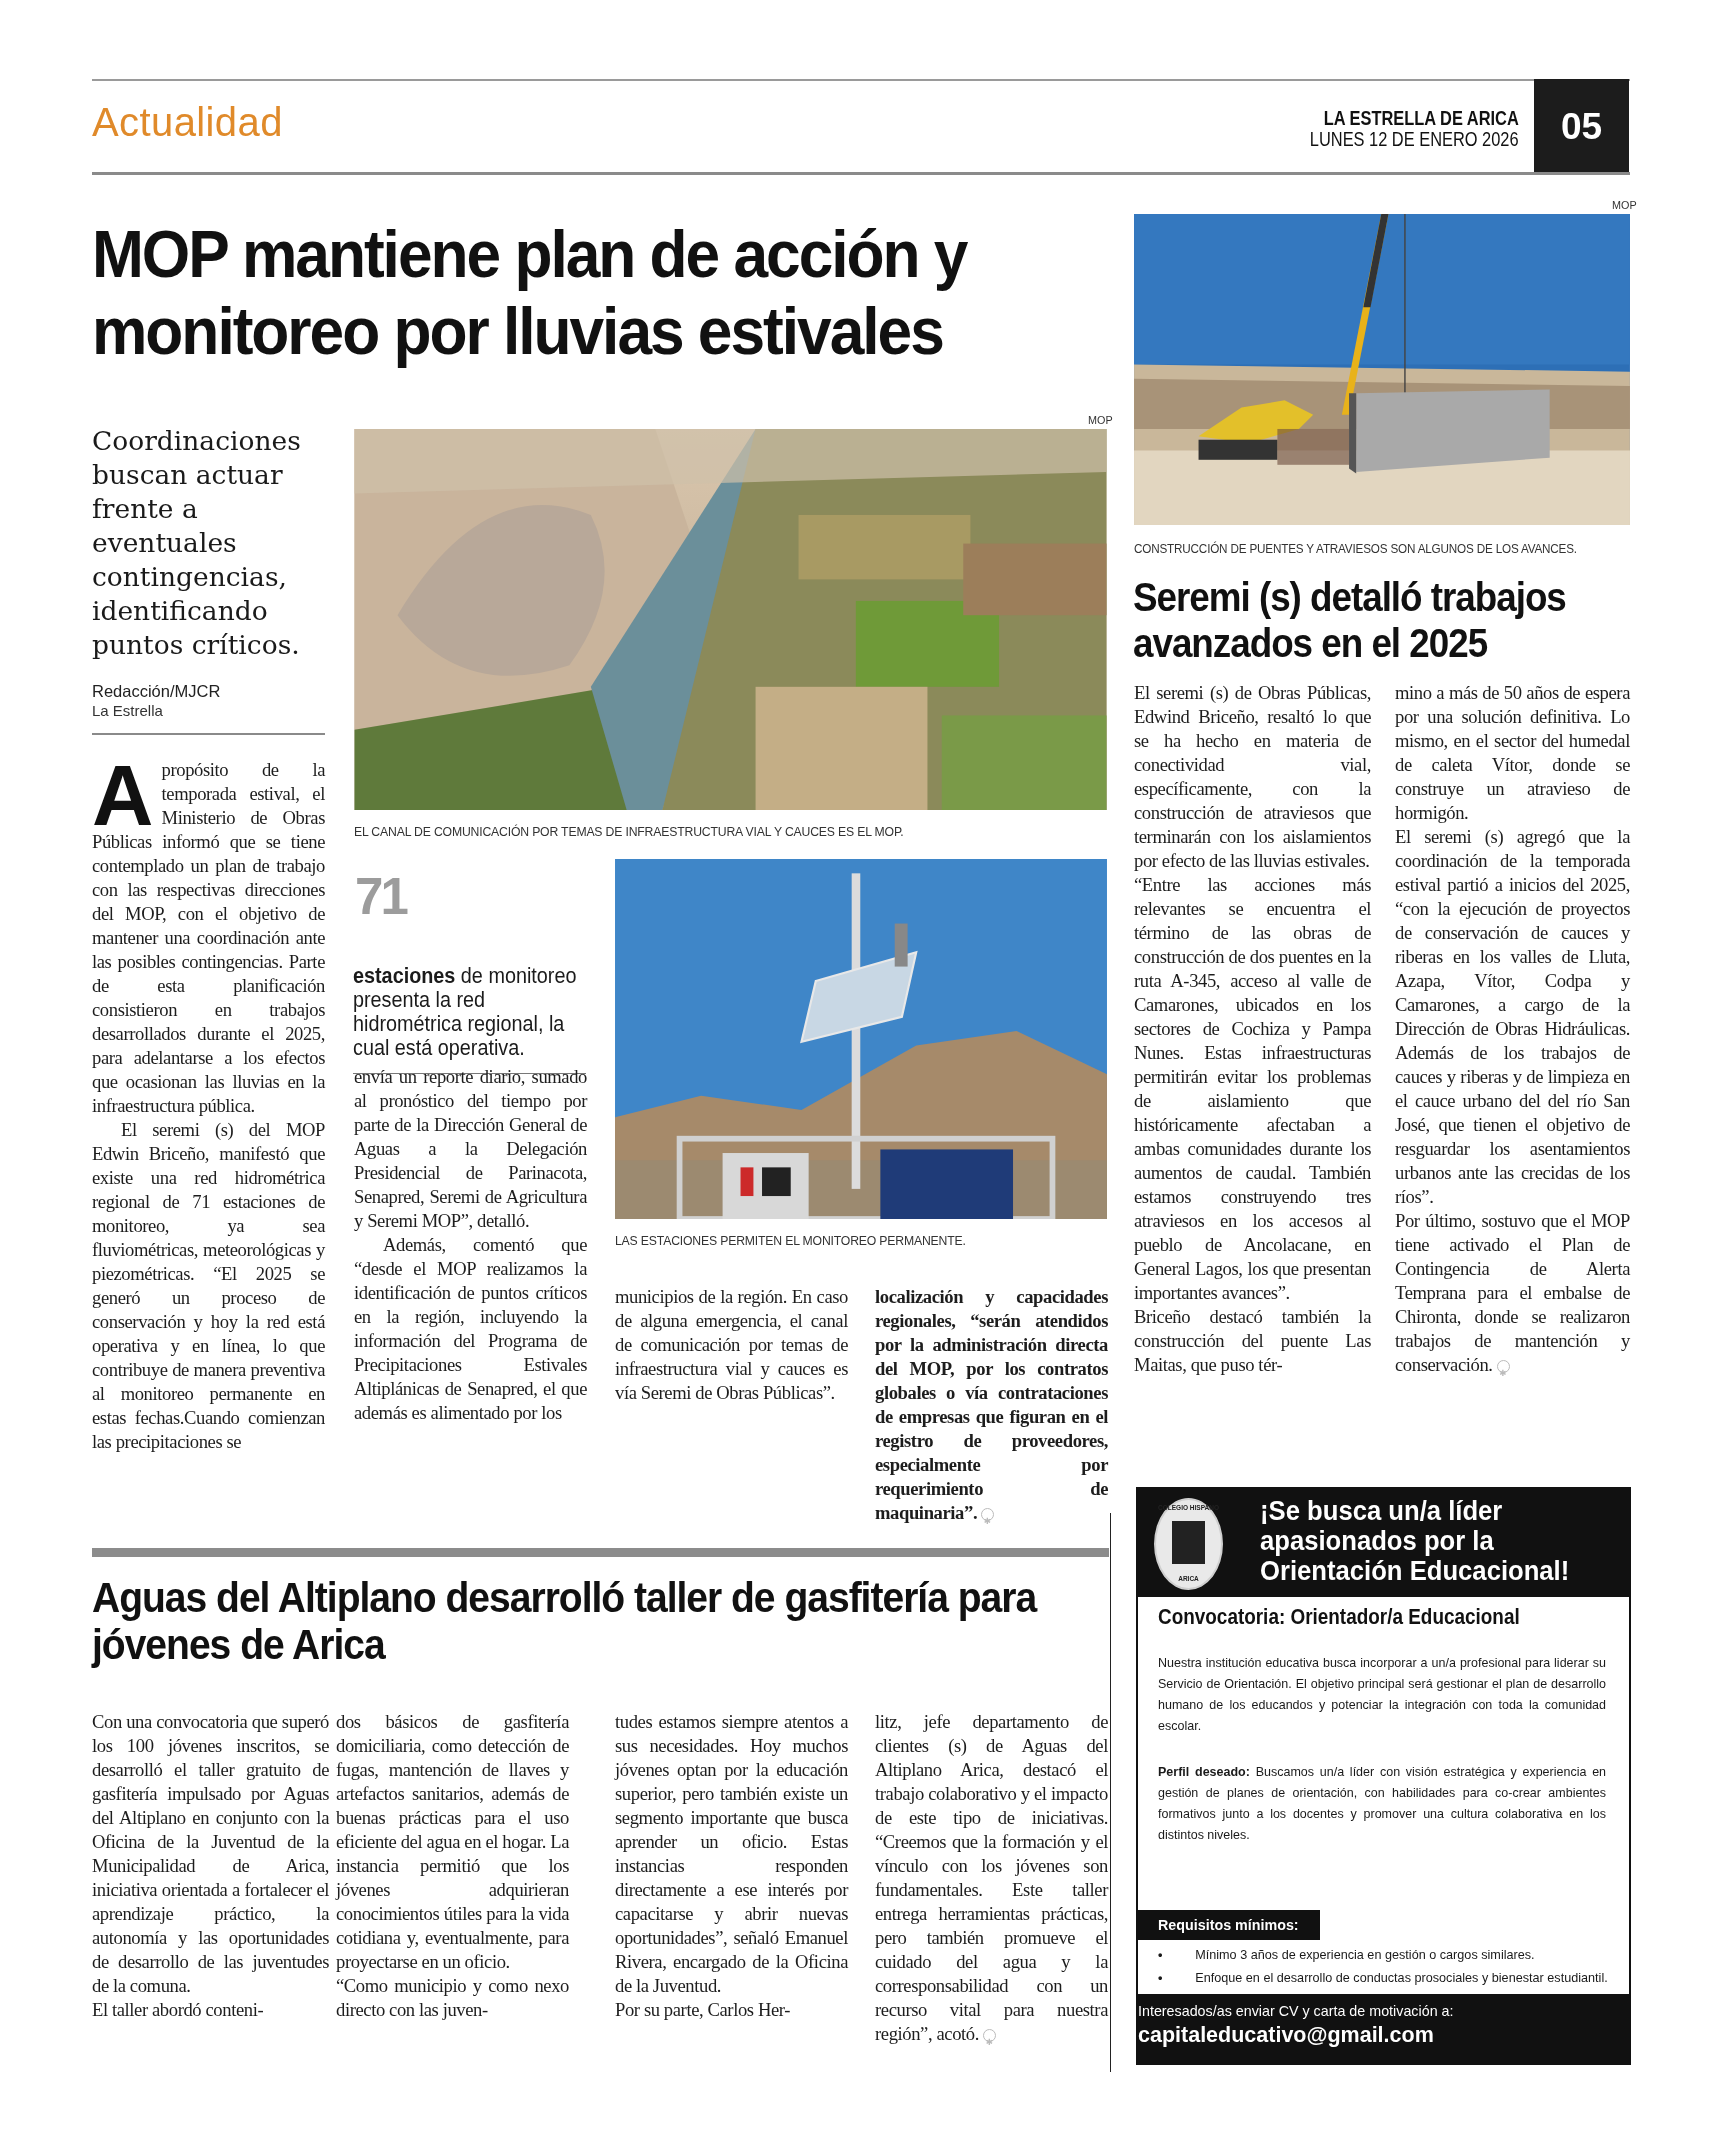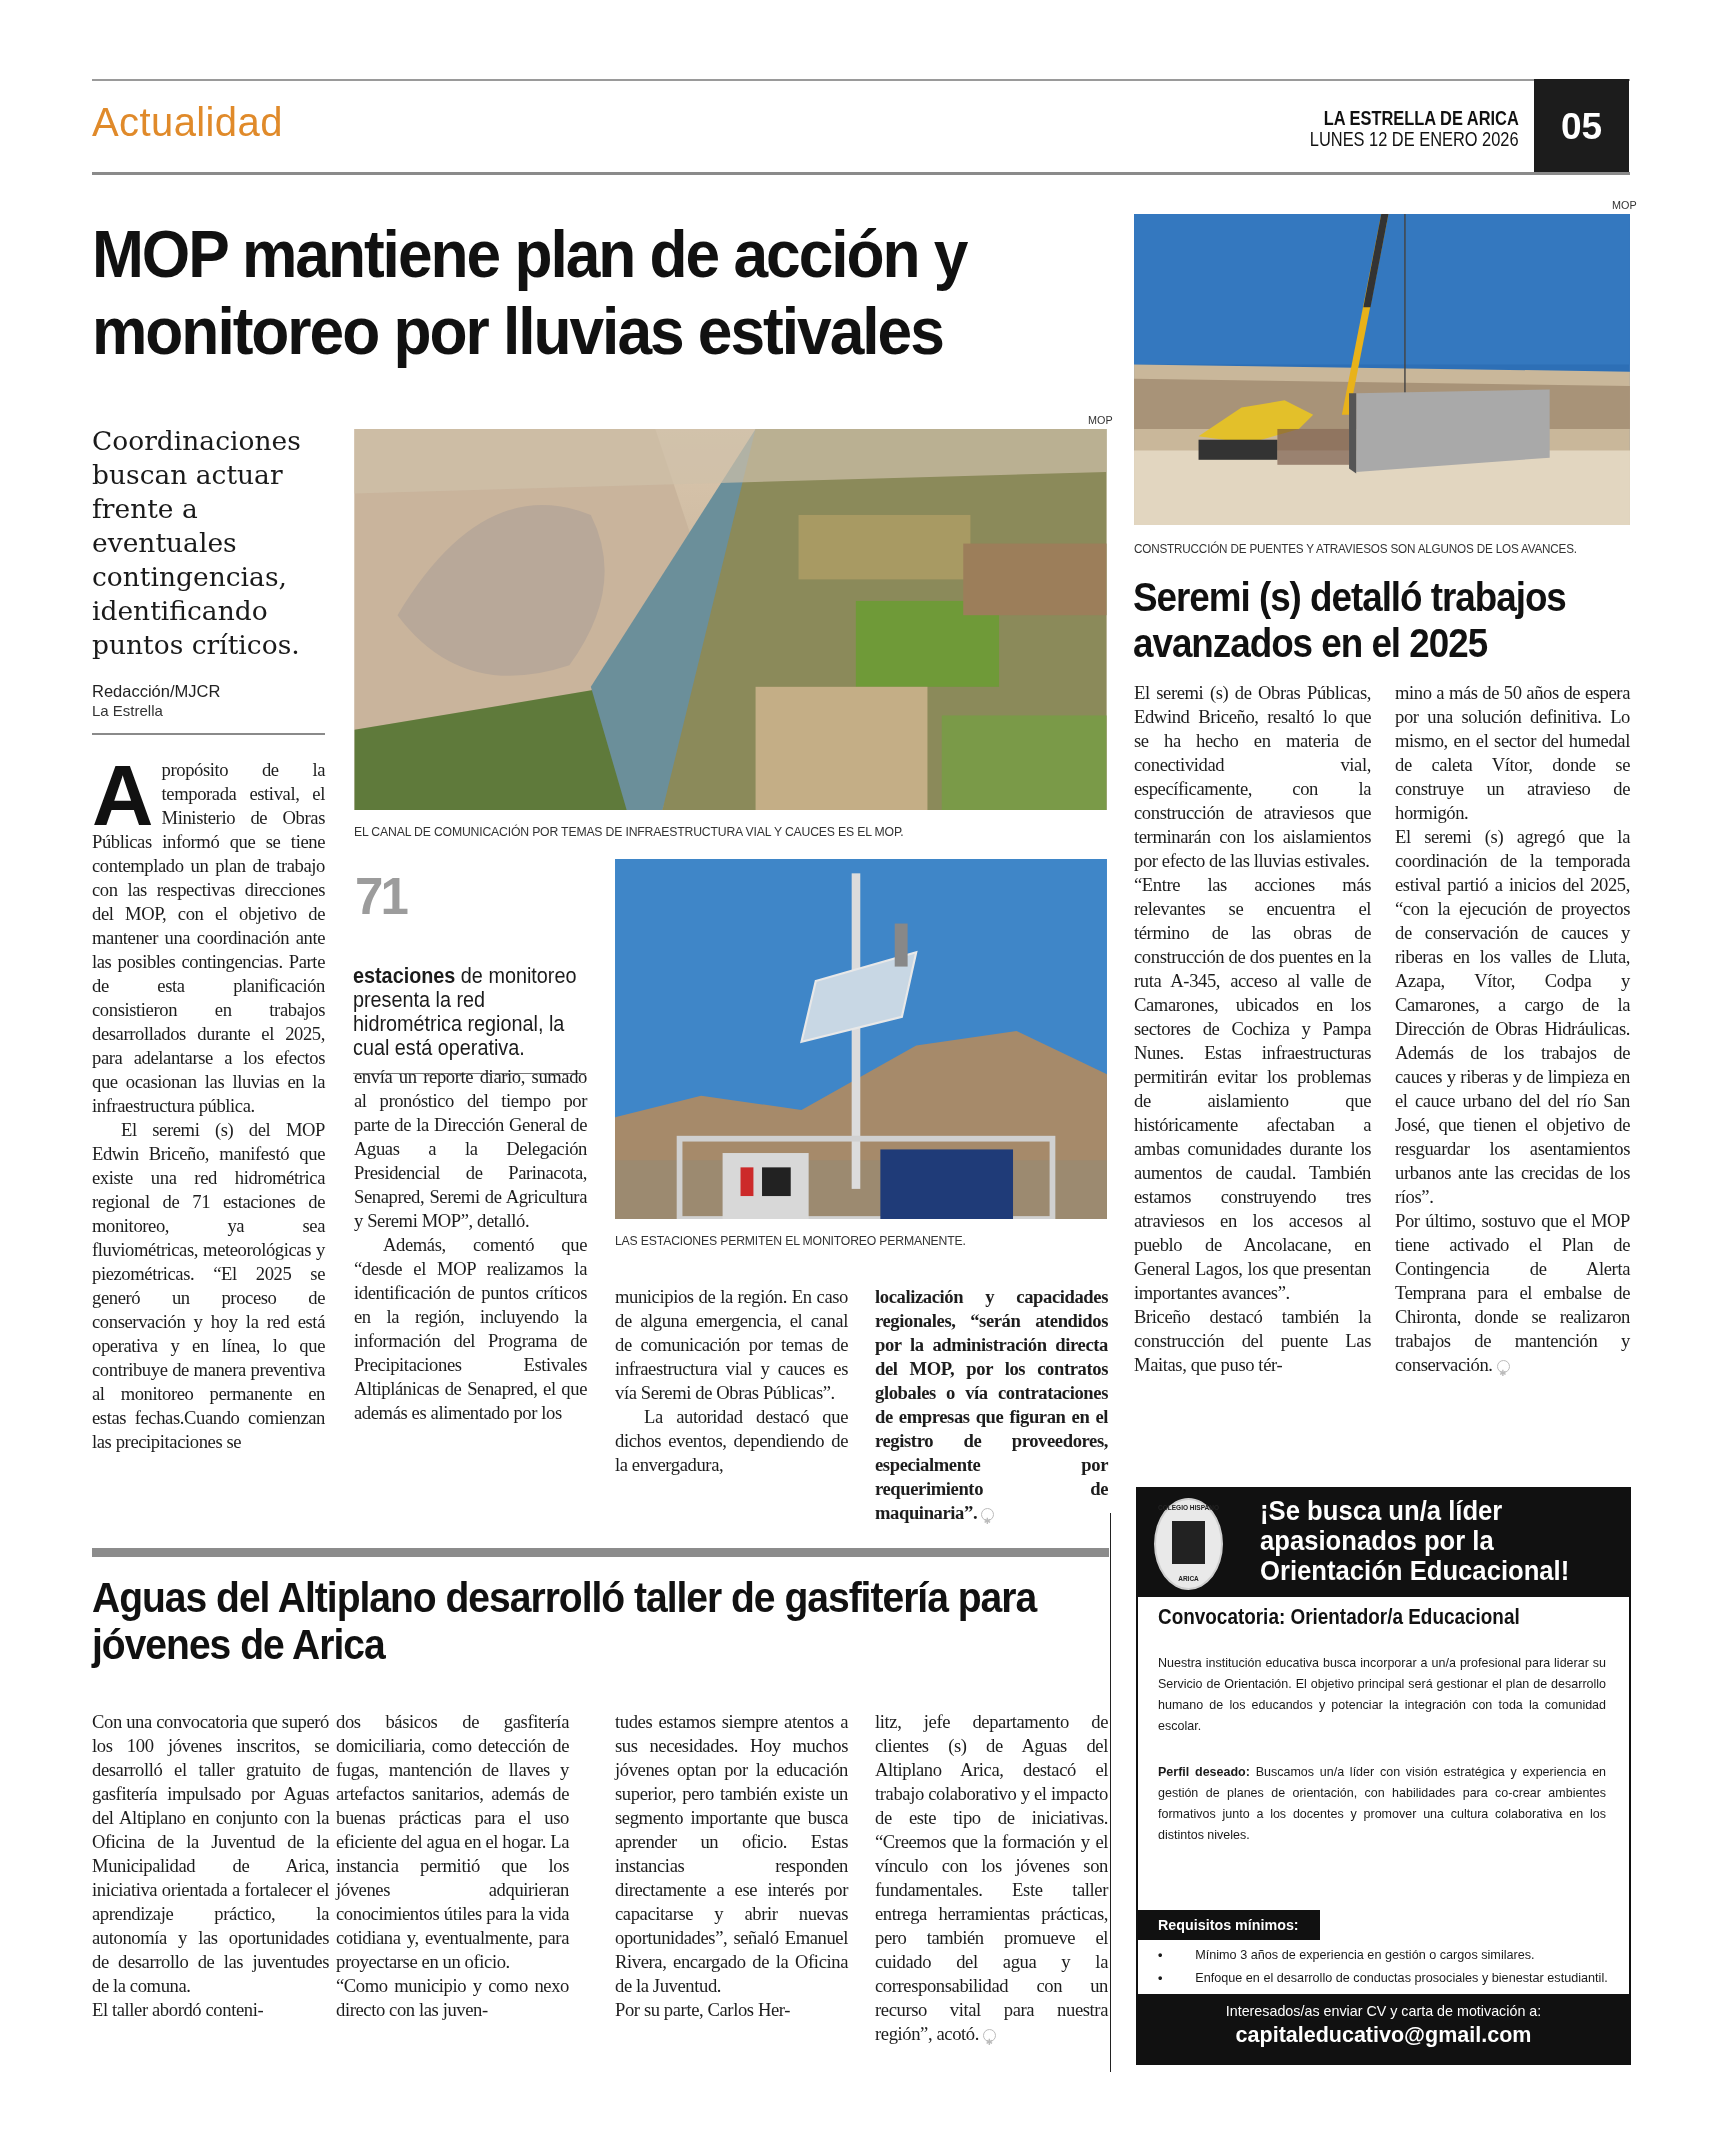--- a/index.html
+++ b/index.html
@@ -58,21 +58,21 @@
   .ad-logo .txt-top { position: absolute; left: 0; top: 4.3px; width: 100%; text-align: center; font-family: "Liberation Sans", sans-serif; font-size: 6.5px; font-weight: bold; color: #222; }
   .ad-logo .txt-bot { position: absolute; left: 0; bottom: 5.7px; width: 100%; text-align: center; font-family: "Liberation Sans", sans-serif; font-size: 6.5px; font-weight: bold; color: #222; }
   .ad-title { position: absolute; left: 122px; top: 7.2px; width: 366px; font-family: "Liberation Sans", sans-serif; font-weight: bold; font-size: 27px; line-height: 30px; color: #fff; transform: scaleX(0.95); transform-origin: left; }
   .ad-sub { position: absolute; left: 20px; top: 116px; font-family: "Liberation Sans", sans-serif; font-weight: bold; font-size: 21.5px; color: #111; transform: scaleX(0.88); transform-origin: left; white-space: nowrap; }
   .ad-p { position: absolute; left: 20px; width: 452px; font-family: "Liberation Sans", sans-serif; font-size: 13.6px; line-height: 21px; color: #1a1a1a; text-align: justify; transform: scaleX(0.92); transform-origin: left; width: 487px; }
   .ad-p b { font-weight: bold; }
   .ad-req-label { position: absolute; left: 0; top: 421px; width: 182px; height: 30px; background: #111; color: #fff; font-family: "Liberation Sans", sans-serif; font-weight: bold; font-size: 14.3px; line-height: 30px; padding-left: 20px; }
   .ad-list { position: absolute; left: 20px; top: 456px; width: 452px; list-style: none; font-family: "Liberation Sans", sans-serif; font-size: 13.6px; line-height: 20px; color: #1a1a1a; }
   .ad-list li { position: relative; padding-left: 40px; margin-bottom: 2.9px; text-align: justify; transform: scaleX(0.93); transform-origin: left; width: 487px; }
   .ad-list li::before { content: "•"; position: absolute; left: 0; top: 0; font-weight: bold; }
-  .ad-bottom { position: absolute; left: 0; bottom: 0; width: 100%; height: 69px; background: #111; color: #fff; text-align: center; font-family: "Liberation Sans", sans-serif; }
+  .ad-bottom { position: absolute; left: 0; bottom: 0; width: 100%; height: 69px; background: #111; color: #fff; text-align: left; font-family: "Liberation Sans", sans-serif; }
   .ad-bottom .l1 { font-size: 14.3px; margin-top: 8.6px; }
   .ad-bottom .l2 { font-size: 21.5px; font-weight: bold; margin-top: 4.3px; }
 
   .vrule { background: #222; }
 </style>
 </head>
 <body>
 
 <div class="abs hdr-rule-top"></div>
 <div class="abs section">Actualidad</div>
@@ -141,21 +141,20 @@
   <p class="ind">El seremi (s) del MOP Edwin Briceño, manifestó que existe una red hidrométrica regional de 71 estaciones de monitoreo, ya sea fluviométricas, meteorológicas y piezométricas. “El 2025 se generó un proceso de conservación y hoy la red está operativa y en línea, lo que contribuye de manera preventiva al monitoreo permanente en estas fechas.Cuando comienzan las precipitaciones se</p>
 </div>
 
 <div class="abs col-narrow" style="left:354px; top:1065px; width:233px;">
   <p>envía un reporte diario, sumado al pronóstico del tiempo por parte de la Dirección General de Aguas a la Delegación Presidencial de Parinacota, Senapred, Seremi de Agricultura y Seremi MOP”, detalló.</p>
   <p class="ind">Además, comentó que “desde el MOP realizamos la identificación de puntos críticos en la región, incluyendo la información del Programa de Precipitaciones Estivales Altiplánicas de Senapred, el que además es alimentado por los</p>
 </div>
 
 <div class="abs col-narrow" style="left:615px; top:1285px; width:233px;">
   <p>municipios de la región. En caso de alguna emergencia, el canal de comunicación por temas de infraestructura vial y cauces es vía Seremi de Obras Públicas”.</p>
-  <p class="ind">La autoridad destacó que dichos eventos, dependiendo de la envergadura,</p>
 </div>
 
 <div class="abs col-narrow" style="left:875px; top:1285px; width:233px;font-weight:bold;">
   <p><span>localización y capacidades regionales, “serán atendidos por la administración directa del MOP, por los contratos globales o vía contrataciones de empresas que figuran en el registro de proveedores, especialmente por requerimiento de maquinaria”.</span><span class="end-mark"></span></p>
 </div>
 
 <div class="abs credit" style="left:1612px; top:199px;">MOP</div>
 <div class="abs photo" style="left:1134px; top:214px; width:496px; height:311px;">
   <svg width="496" height="311" viewBox="0 0 692 434">
     <rect width="692" height="434" fill="#2d6fb6"></rect>

